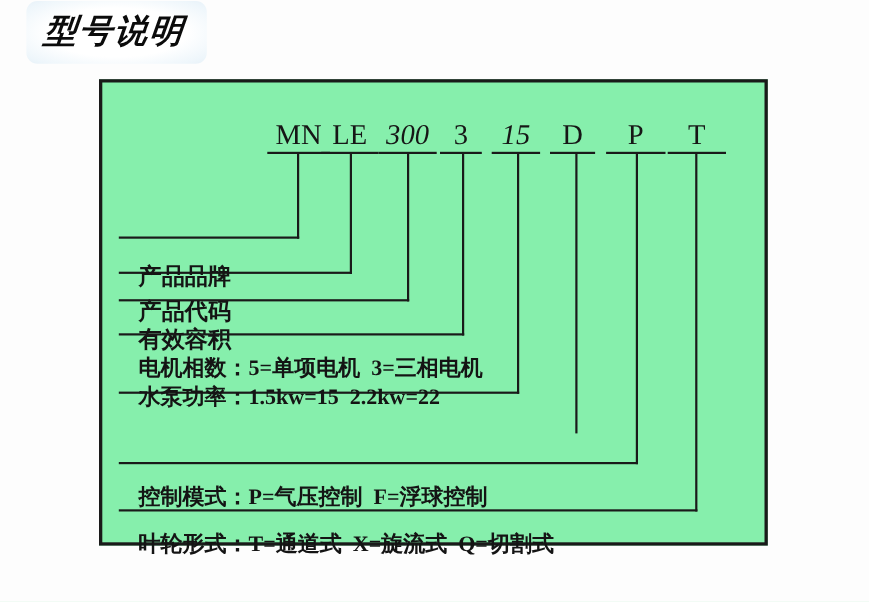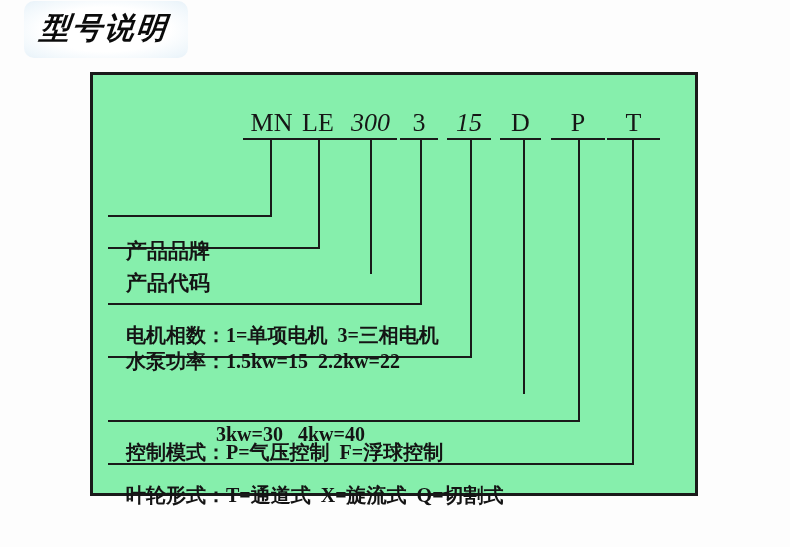--- a/index.html
+++ b/index.html
@@ -140,26 +140,28 @@
     <div class="drop drop5"></div>
     <div class="drop drop6"></div>
     <div class="drop drop7"></div>
 
     <div class="row row1">
       <span class="row-text">产品代码</span>
     </div>
     <div class="row row0">
       <span class="row-text">产品品牌</span>
     </div>
+    <div class="row row2">
+      <span class="row-text">有效容积</span>
+    </div>
     <div class="row row3">
-      <span class="row-text">电机相数：1=单项电机  3=三相电机</span>
+      <span class="row-text">电机相数：5=单项电机  3=三相电机</span>
     </div>
     <div class="row row4">
       <span class="row-text">水泵功率：1.5kw=15  2.2kw=22</span>
-      <span class="row-text-line2">3kw=30   4kw=40</span>
     </div>
     <div class="row row6">
       <span class="row-text">控制模式：P=气压控制  F=浮球控制</span>
     </div>
     <div class="row row7">
       <span class="row-text">叶轮形式：T=通道式  X=旋流式  Q=切割式</span>
     </div>
 
   </div>
 </div>

